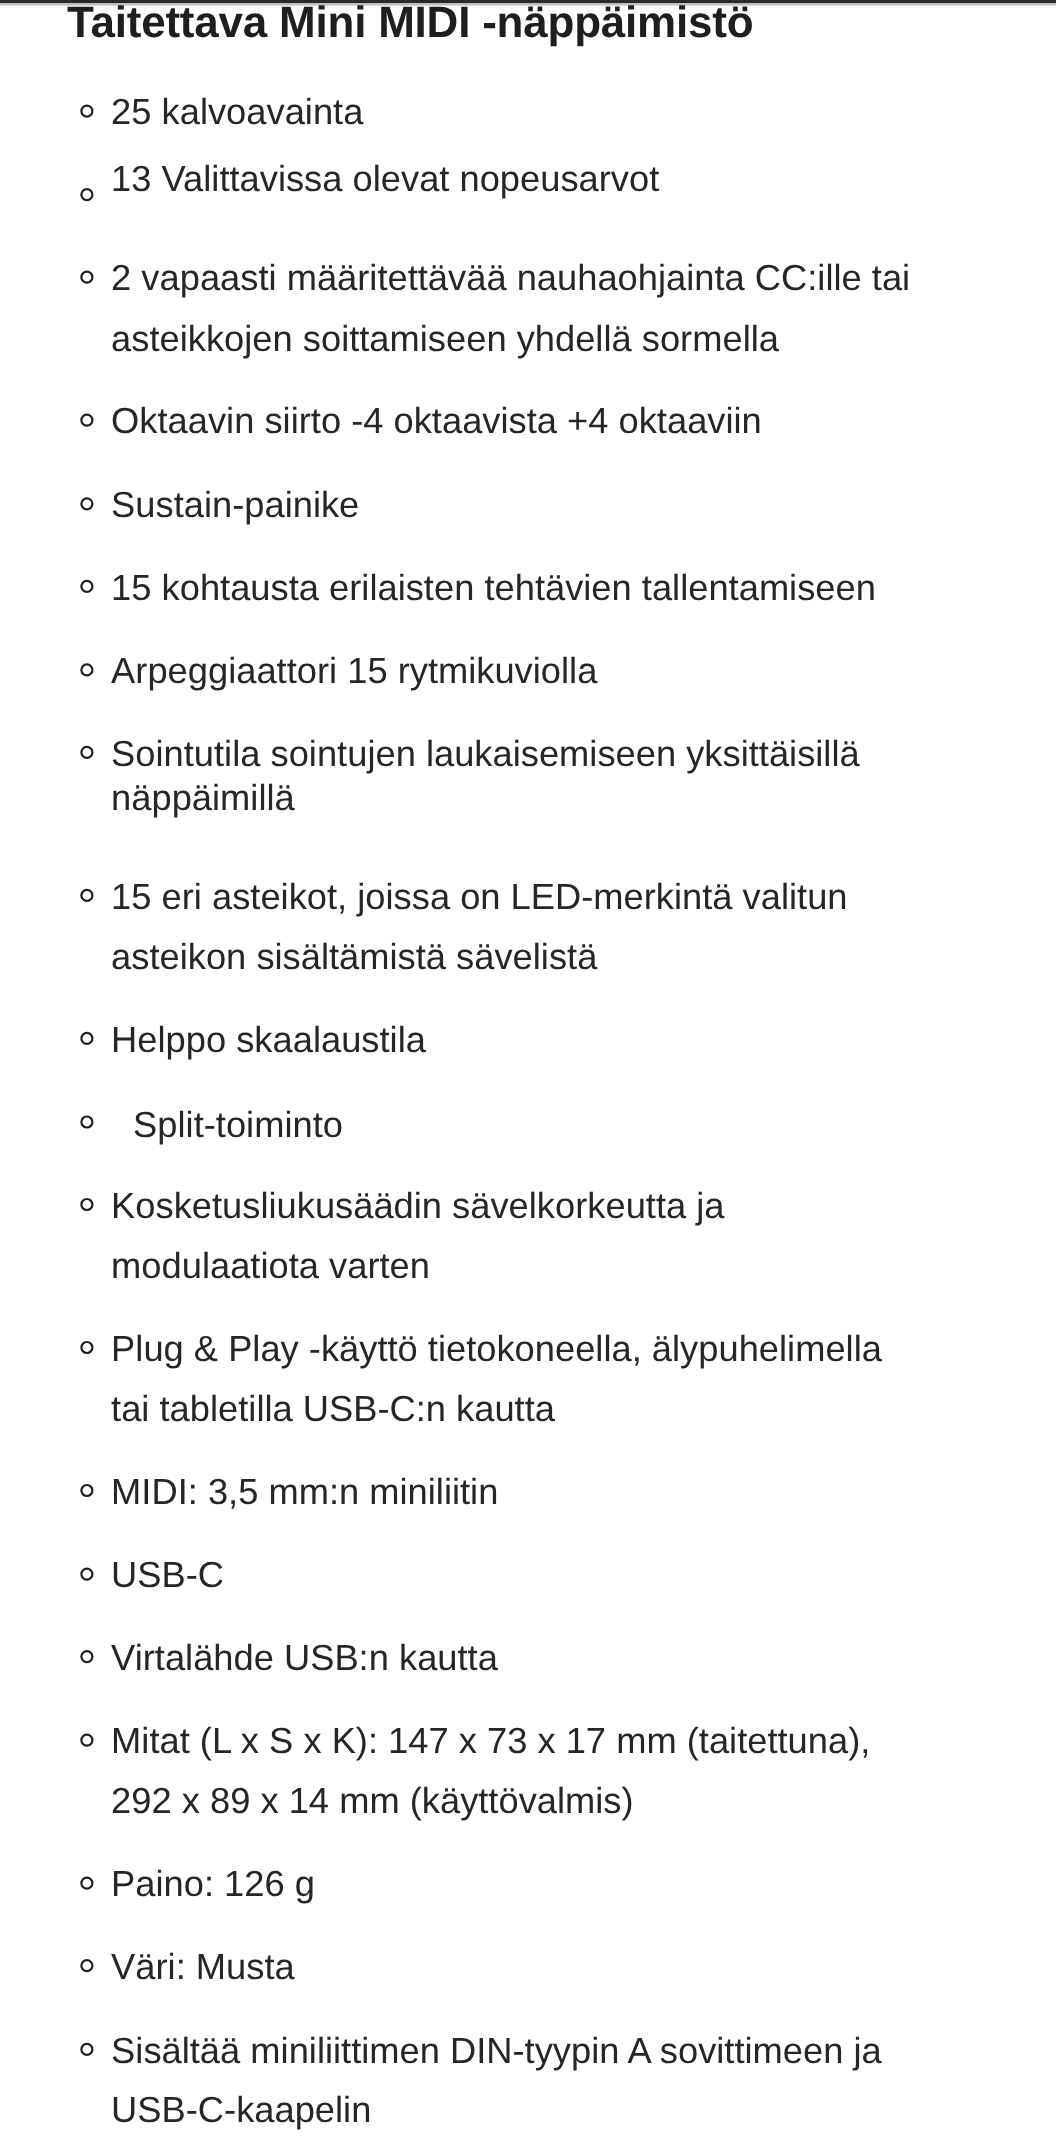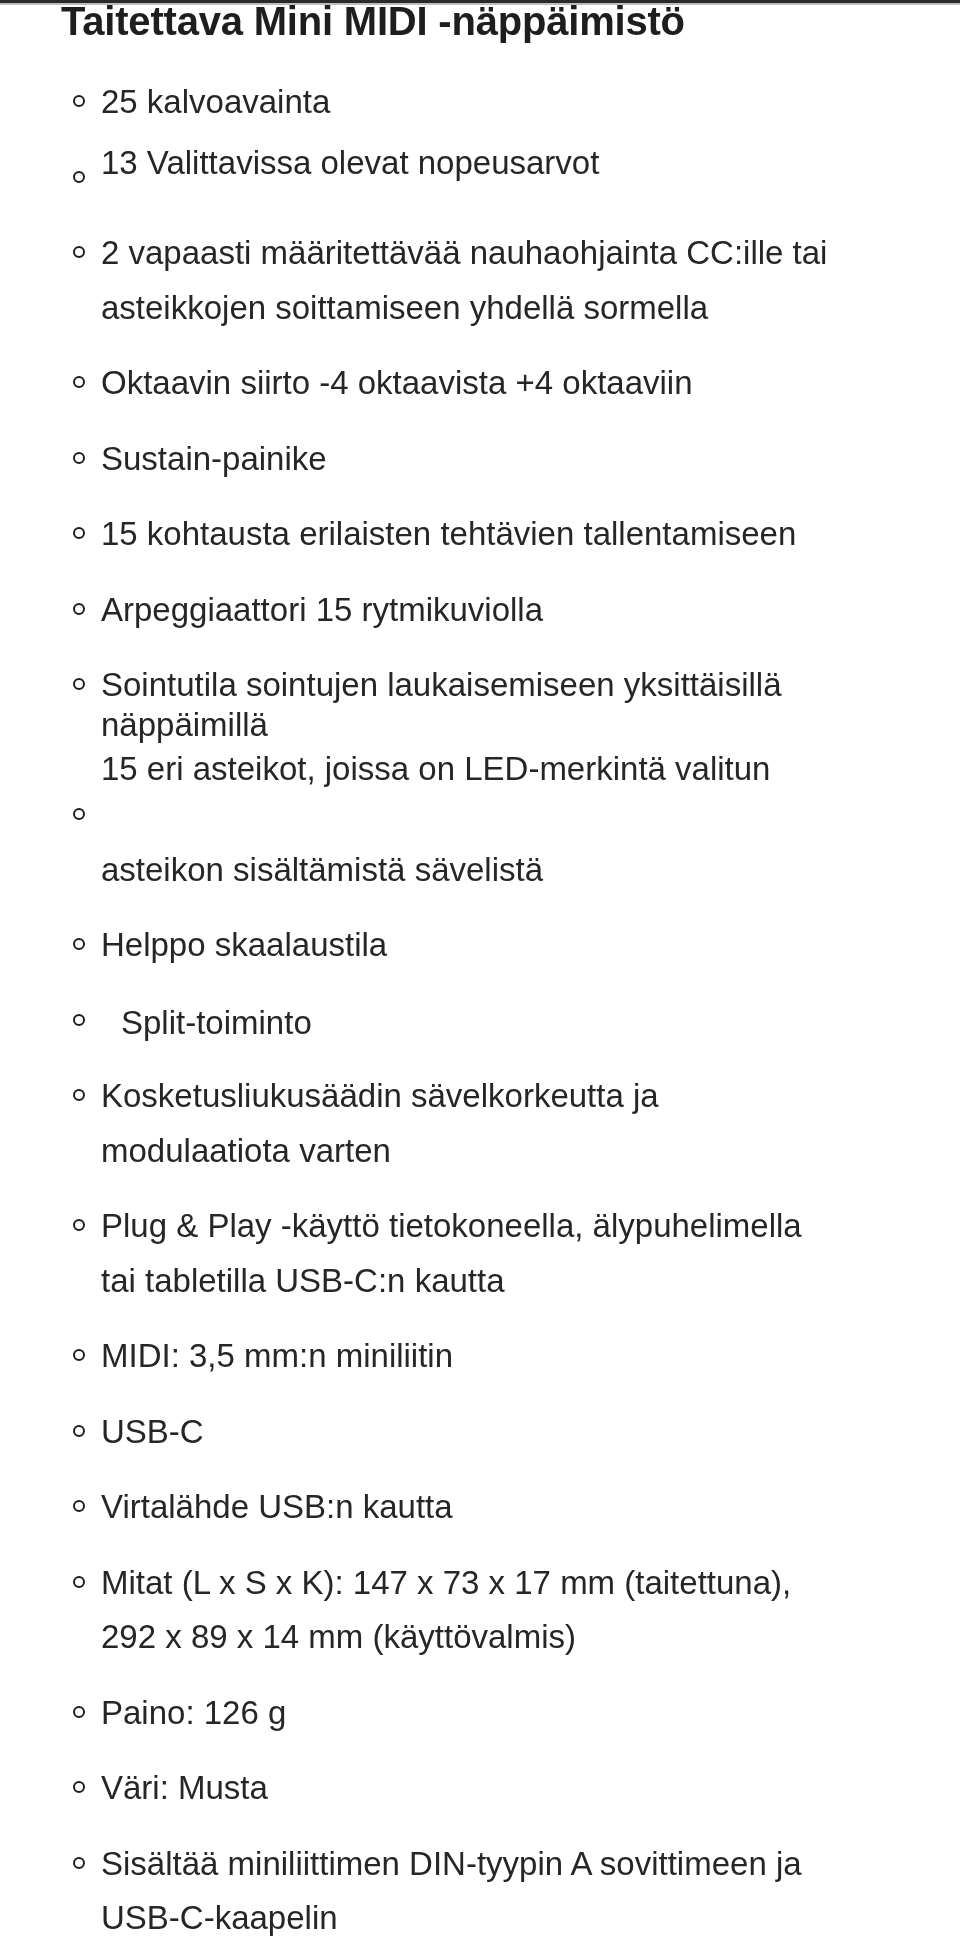--- a/index.html
+++ b/index.html
@@ -110,21 +110,21 @@
       <span class="bullet" style="top: 602.9px;"></span>
       <span class="item-line" style="top: 589.5px;">Arpeggiaattori 15 rytmikuviolla</span>
     </li>
     <li class="feature-item" style="top: 0px;">
       <span class="bullet" style="top: 678.4px;"></span>
       <span class="item-line" style="top: 665px;">Sointutila sointujen laukaisemiseen yksittäisillä</span>
       <span class="item-line" style="top: 705px;">näppäimillä</span>
     </li>
     <li class="feature-item" style="top: 0px;">
       <span class="bullet" style="top: 808.4px;"></span>
-      <span class="item-line" style="top: 749px;">15 eri asteikot, joissa on LED-merkintä valitun</span>
+      <span class="item-line" style="top: 795px;">15 eri asteikot, joissa on LED-merkintä valitun</span>
       <span class="item-line" style="top: 849.5px;">asteikon sisältämistä sävelistä</span>
     </li>
     <li class="feature-item" style="top: 0px;">
       <span class="bullet" style="top: 938.4px;"></span>
       <span class="item-line" style="top: 925px;">Helppo skaalaustila</span>
     </li>
     <li class="feature-item" style="top: 0px;">
       <span class="bullet" style="top: 1013.9px;"></span>
       <span class="item-line" style="top: 1003px; margin-left: 20px;">Split-toiminto</span>
     </li>

